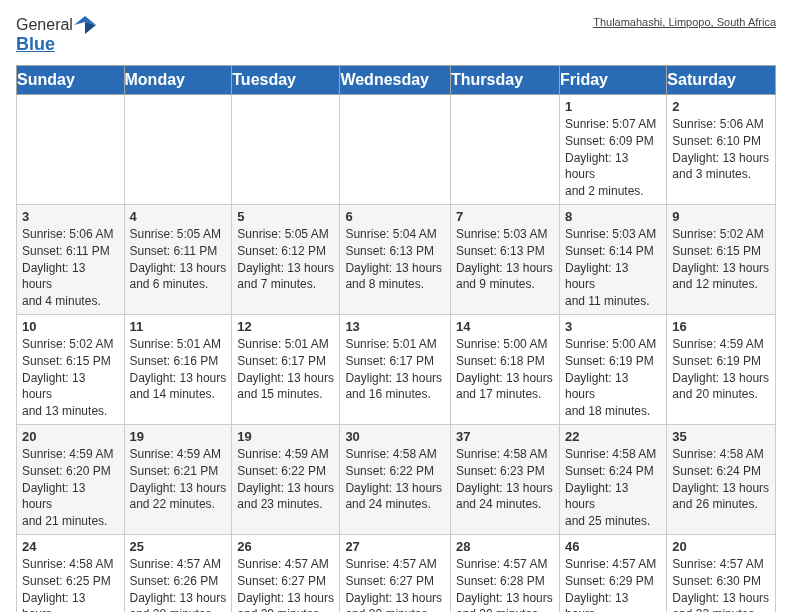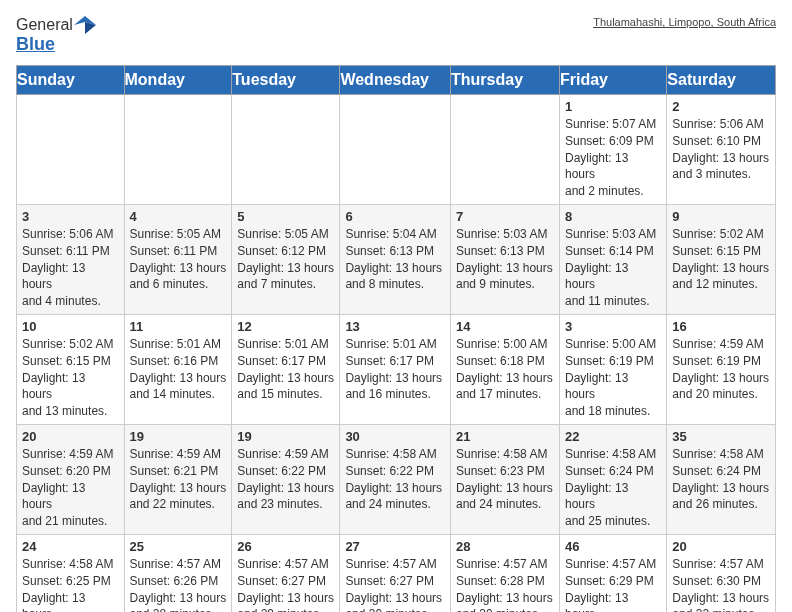--- a/index.html
+++ b/index.html
@@ -256,21 +256,21 @@
 and 23 minutes.</div>
         </td>
         <td>
           <span class="day-number">30</span>
           <div class="cell-info" style="white-space: pre-line;">Sunrise: 4:58 AM
 Sunset: 6:22 PM
 Daylight: 13 hours
 and 24 minutes.</div>
         </td>
         <td>
-          <span class="day-number">21</span>
+          <span class="day-number">37</span>
           <div class="cell-info" style="white-space: pre-line;">Sunrise: 4:58 AM
 Sunset: 6:23 PM
 Daylight: 13 hours
 and 24 minutes.</div>
         </td>
         <td>
           <span class="day-number">22</span>
           <div class="cell-info" style="white-space: pre-line;">Sunrise: 4:58 AM
 Sunset: 6:24 PM
 Daylight: 13 hours

